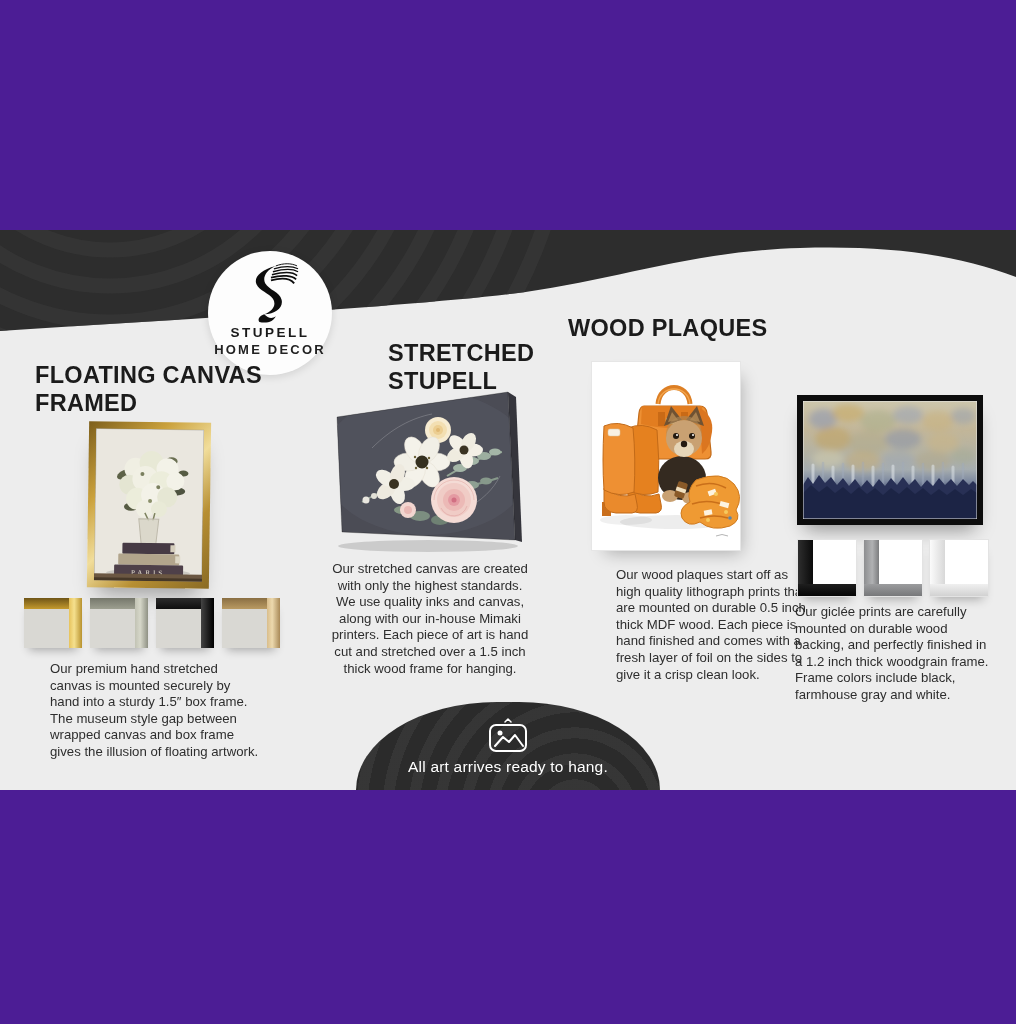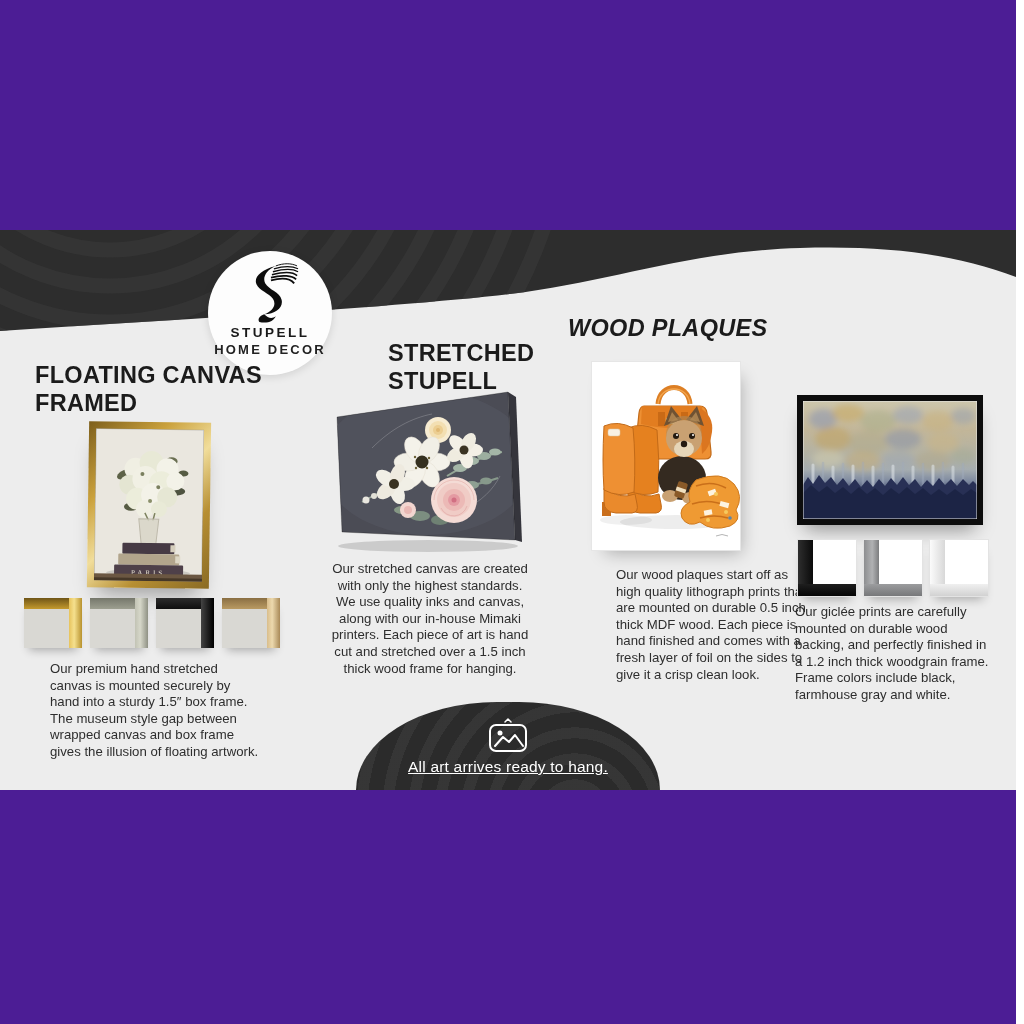--- a/index.html
+++ b/index.html
@@ -59,21 +59,21 @@
   .sw4.gray::after{background:linear-gradient(180deg,#9b9c9e,#77787a);}
   .sw4.white::before{background:linear-gradient(90deg,#fbfbfb,#d8d8d8);}
   .sw4.white::after{background:linear-gradient(180deg,#f0f0f0,#d2d2d2);}
 
   
   .arch{position:absolute;left:356px;top:472px;width:304px;height:88px;background:#2b2b2b;
         border-radius:152px 152px 0 0 / 95px 95px 0 0;overflow:hidden;text-align:center;}
   .arch::before{content:"";position:absolute;inset:0;
         background:repeating-radial-gradient(circle at 72% 130%, rgba(255,255,255,.05) 0 11px, rgba(255,255,255,0) 11px 26px);}
   .arch-icon{margin-top:15px;}
-  .arch-msg{position:absolute;left:0;right:0;top:56px;color:#ffffff;font-size:15.5px;letter-spacing:.2px;text-decoration:underline;}
+  .arch-msg{position:absolute;left:0;right:0;top:56px;color:#ffffff;font-size:15.5px;letter-spacing:.2px;}
 </style>
 </head>
 <body>
 
 <div class="page">
   <div class="poster">
 
     <svg class="topwave" viewBox="0 0 1024 112" preserveAspectRatio="none">
       <defs>
         <clipPath id="wv">
@@ -248,21 +248,21 @@
           </g>
           <circle cx="76" cy="122" r="8" fill="#f2d6d0"></circle>
             <circle cx="76" cy="122" r="4" fill="#e9b8b4"></circle>
         </g>
         <polygon points="5,29 176,4 183,152 10,144" fill="none" stroke="rgba(0,0,0,.25)" stroke-width="1"></polygon>
       </svg>
     </div>
 
     <div class="p" style="left:331px;top:331px;width:198px;text-align:center;">Our stretched canvas are created with only the highest standards. We use quality inks and canvas, along with our in-house Mimaki printers. Each piece of art is hand cut and stretched over a 1.5 inch thick wood frame for hanging.</div>
 
-    <div class="h" style="left:568px;top:84px;font-style:italic;">
+    <div class="h" style="left:568px;top:84px;">
       <div>WOOD PLAQUES</div>
     </div>
 
     <div class="plaque">
       <svg width="148" height="188" viewBox="0 0 148 188">
         <ellipse cx="84" cy="160" rx="56" ry="7" fill="rgba(0,0,0,.07)"></ellipse>
         <ellipse cx="34" cy="158" rx="26" ry="5" fill="rgba(0,0,0,.06)"></ellipse>
 
         <g>
           <path d="M66,42 C68,20 96,20 98,42" stroke="#dd7f24" stroke-width="5" fill="none"></path>

